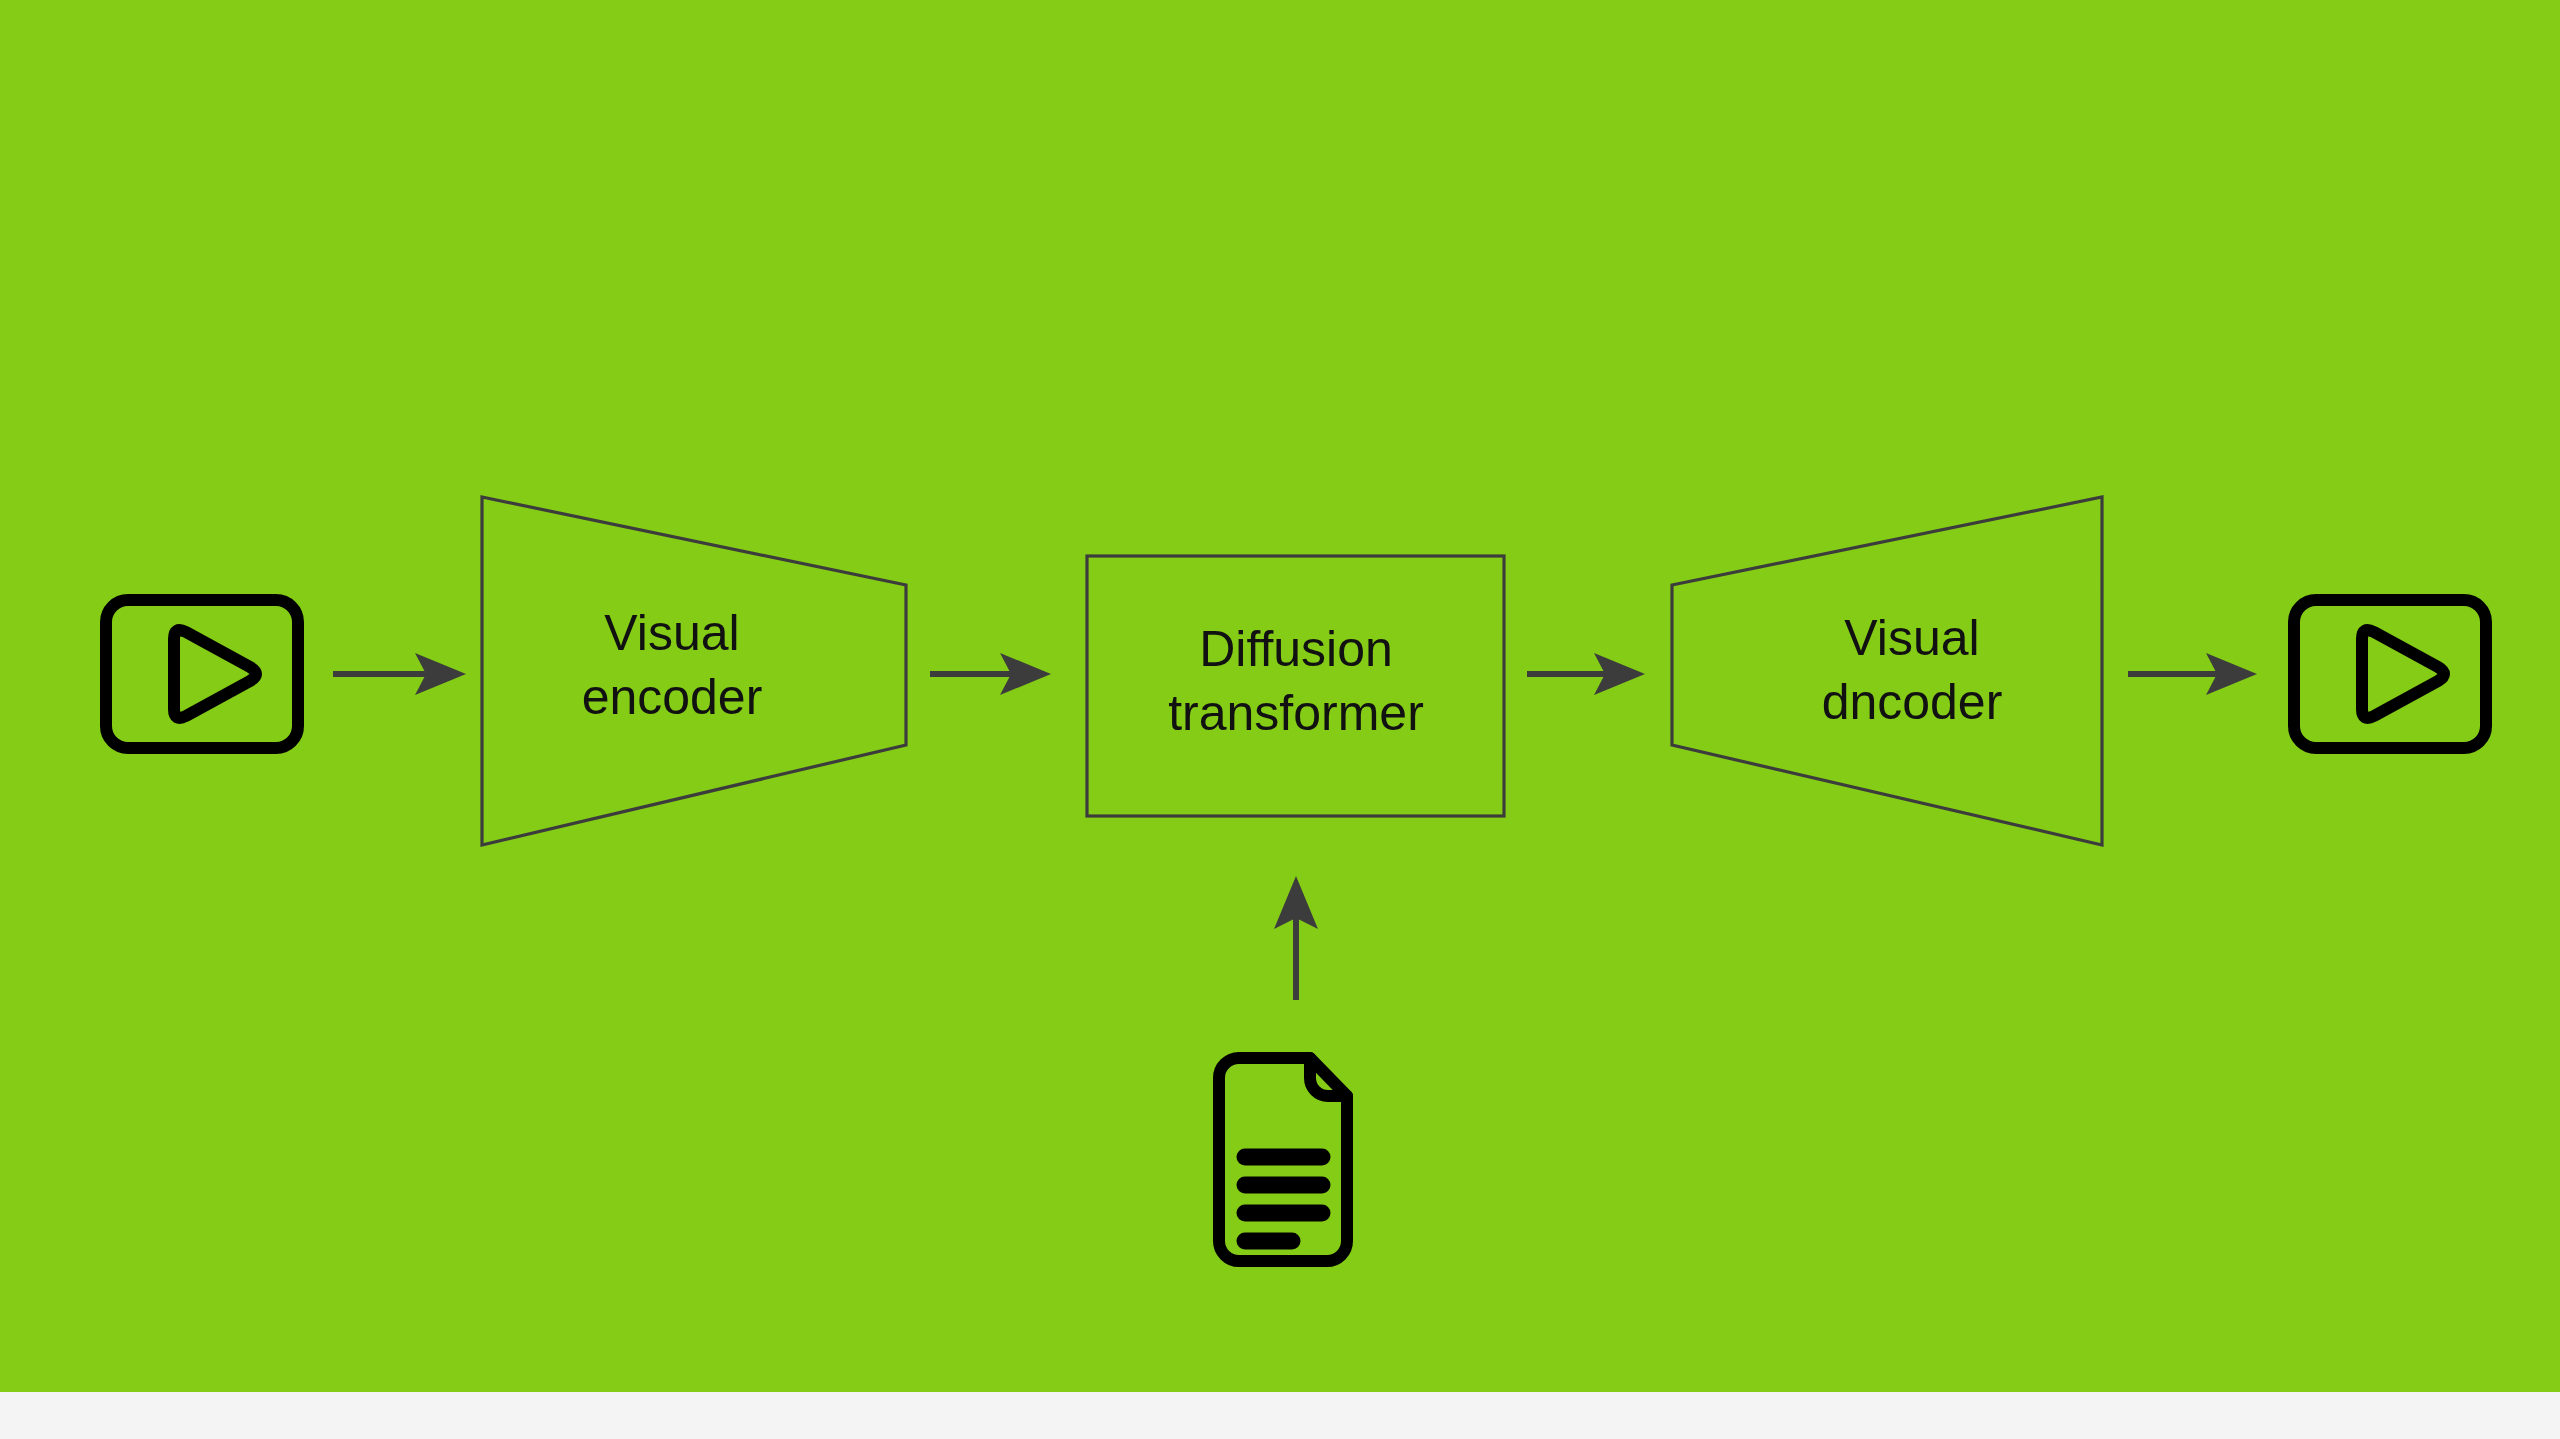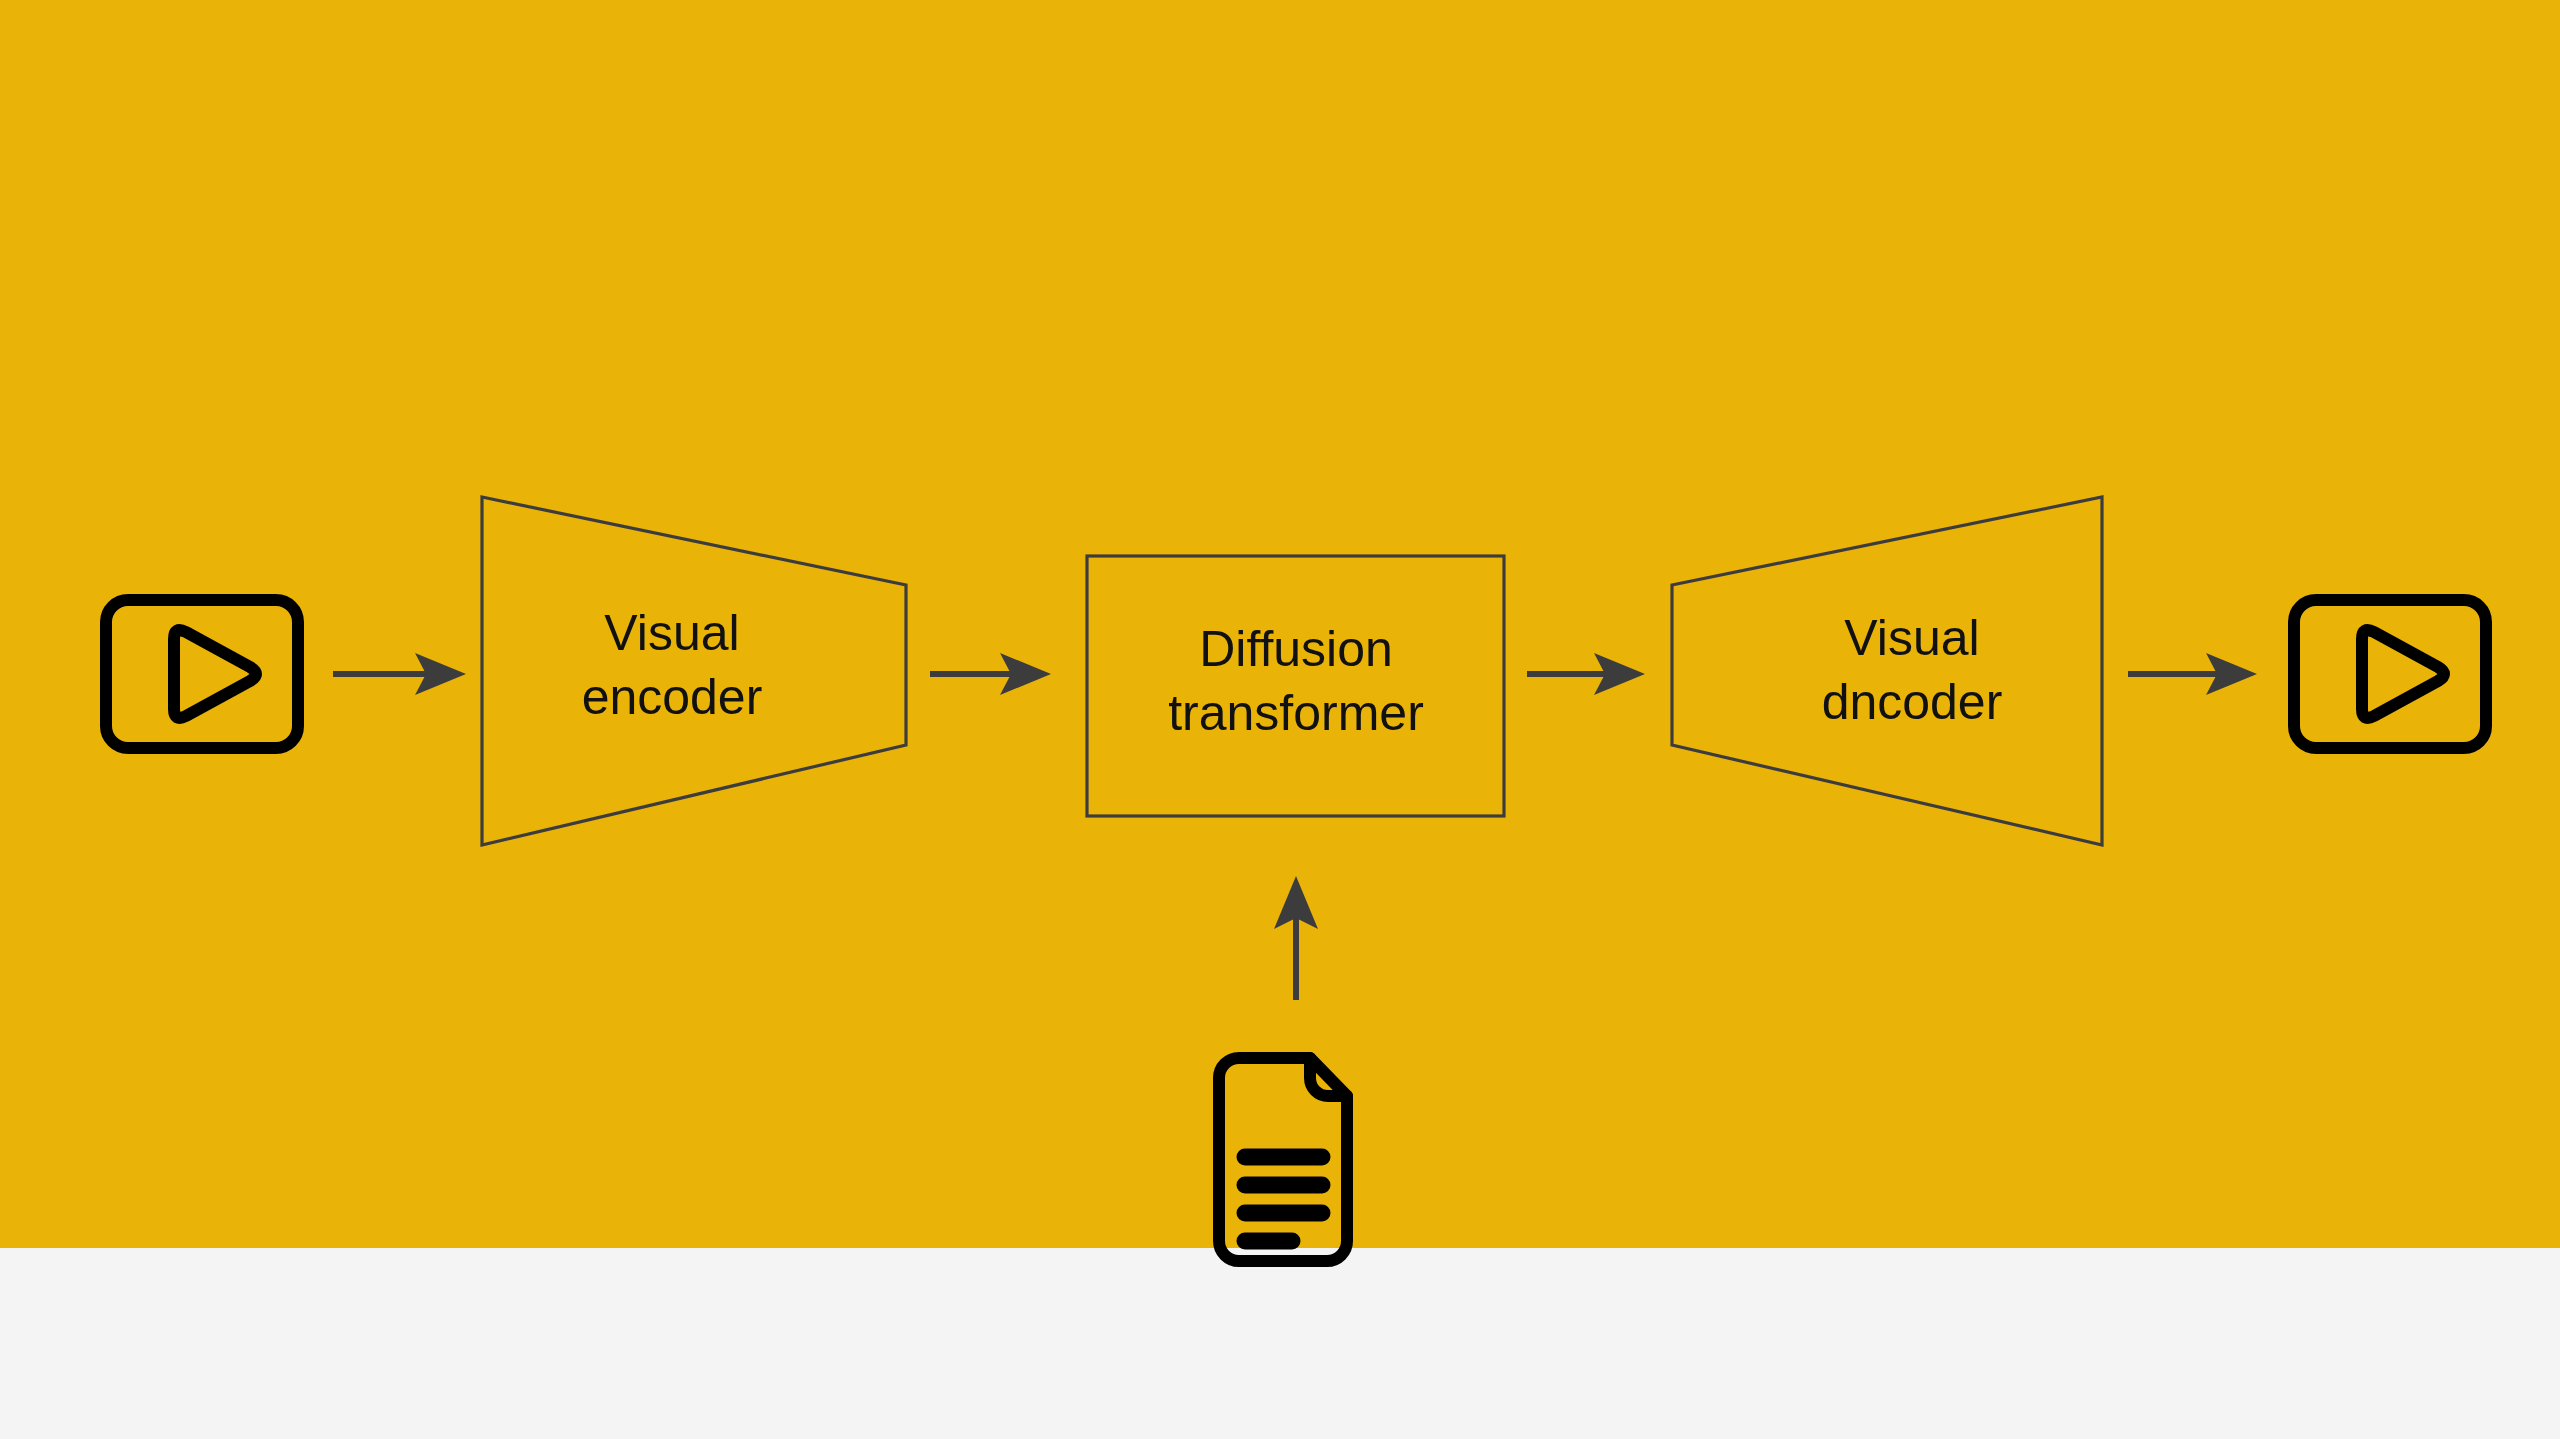--- a/index.html
+++ b/index.html
@@ -10,22 +10,22 @@
   }
   body {
     width: 2560px;
     height: 1439px;
     overflow: hidden;
     font-family: "Liberation Sans", sans-serif;
   }
   #diagram-canvas {
     position: relative;
     width: 2560px;
-    height: 1248px;
-    background: #eab308;
+    height: 1392px;
+    background: #84cc16;
   }
   #diagram-svg {
     position: absolute;
     top: 0;
     left: 0;
     width: 2560px;
     height: 1439px;
     display: block;
   }
   .node-shape {

